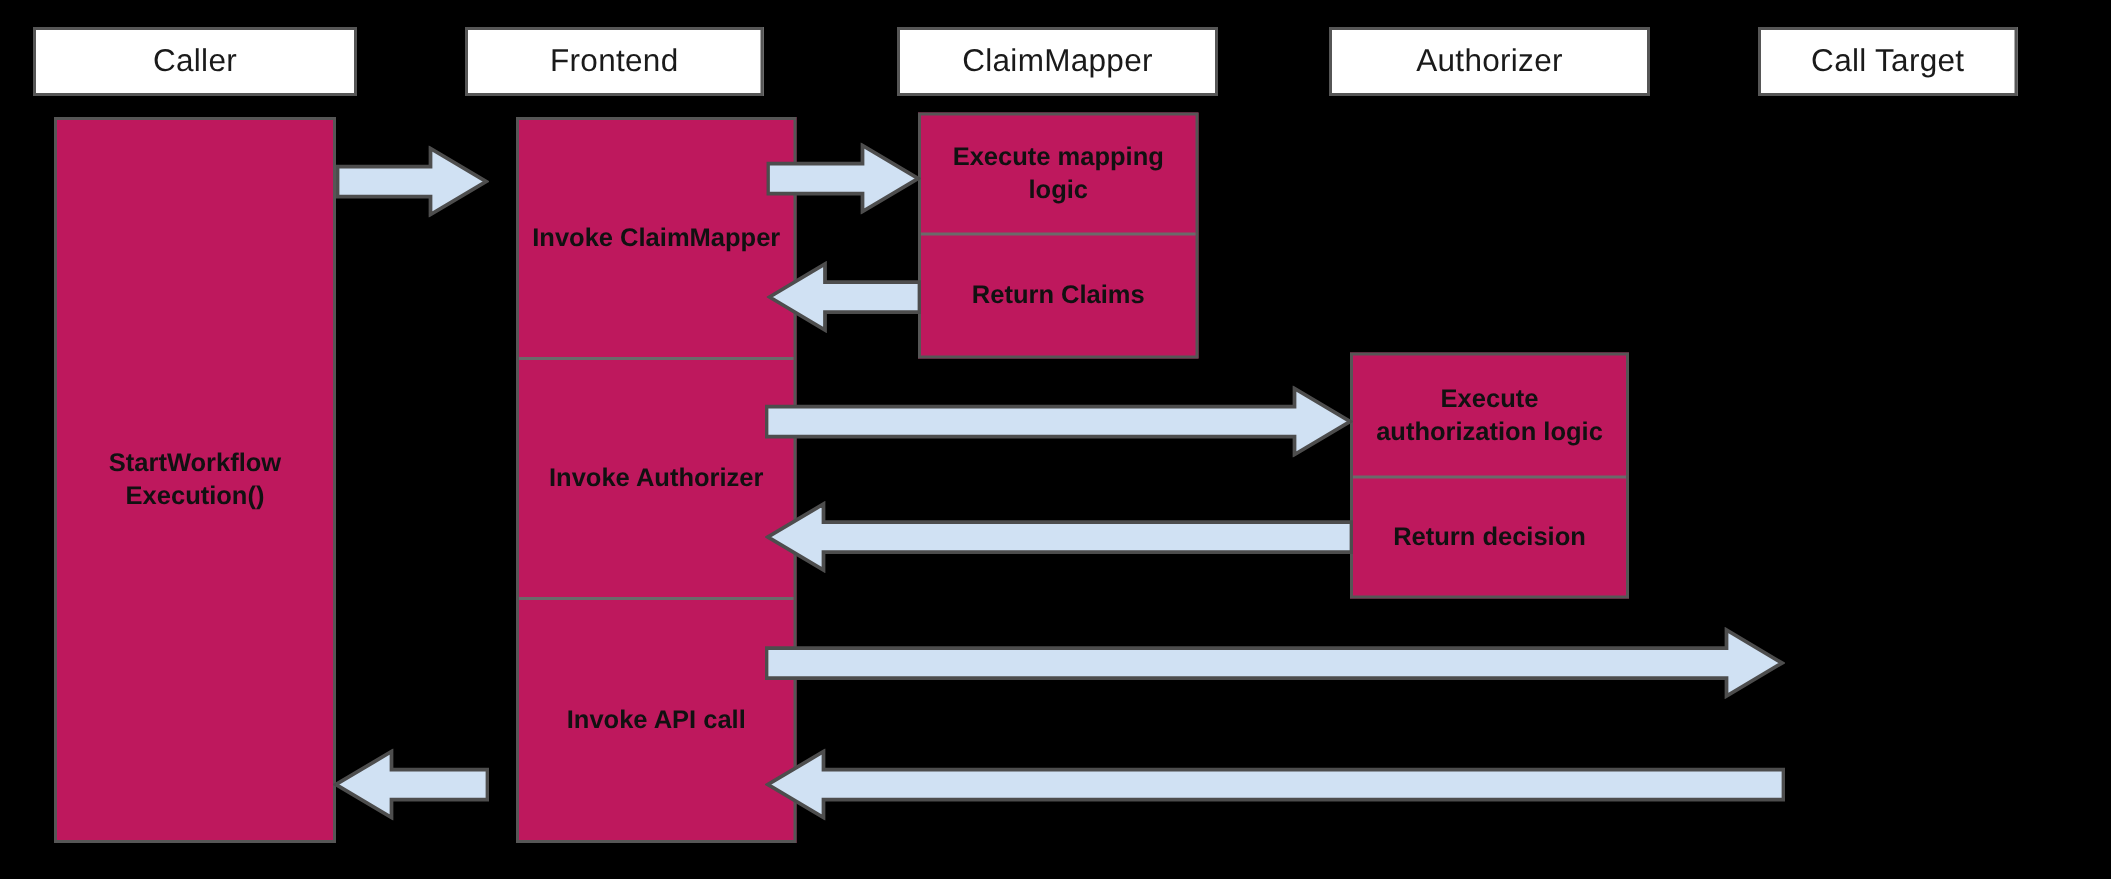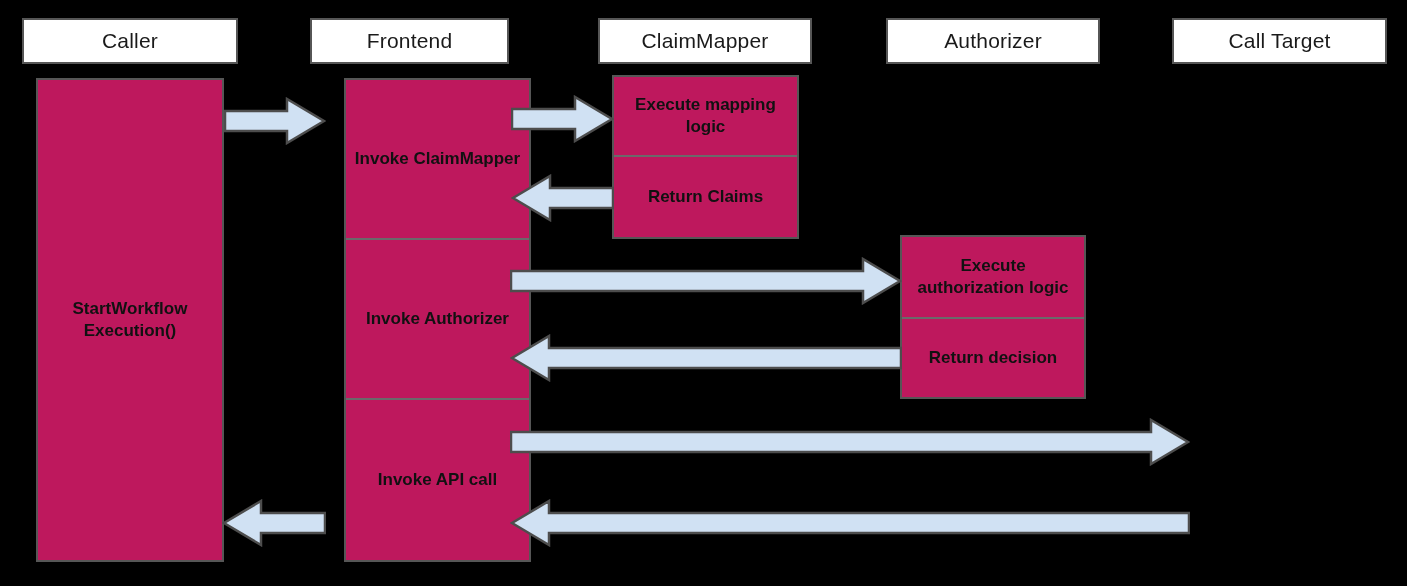--- a/index.html
+++ b/index.html
@@ -88,21 +88,21 @@
   </div>
 
   <div class="lifeline-header" style="left:598px; top:18px; width:214px; height:46px;">
     <span>ClaimMapper</span>
   </div>
 
   <div class="lifeline-header" style="left:886px; top:18px; width:214px; height:46px;">
     <span>Authorizer</span>
   </div>
 
-  <div class="lifeline-header" style="left:1172px; top:18px; width:215px; height:46px;">
+  <div class="lifeline-header" style="left:1172px; top:18px; width:173px; height:46px;">
     <span>Call Target</span>
   </div>
 
   <div class="lifeline-body" style="left:36px; top:78px; width:188px; height:484px;">
     <div class="action-cell blank" style="flex:0 0 160px; border-bottom:none;"></div>
     <div class="action-cell" style="flex:0 0 160px; border-bottom:none;">StartWorkflow Execution()</div>
     <div class="action-cell blank" style="flex:1 1 auto; border-bottom:none;"></div>
   </div>
 
   <div class="lifeline-body" style="left:344px; top:78px; width:187px; height:484px;">

